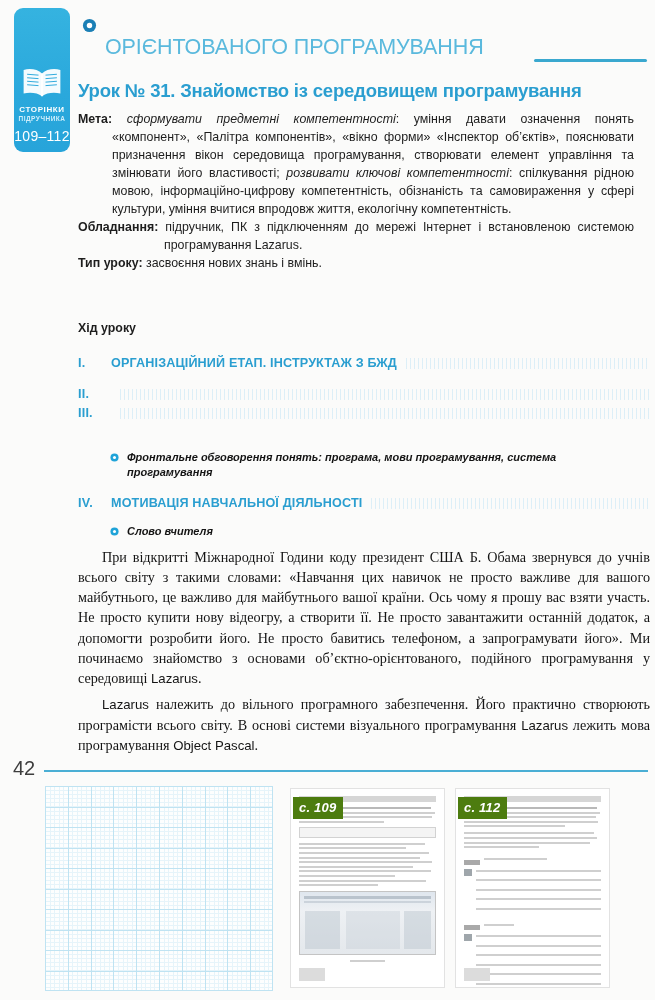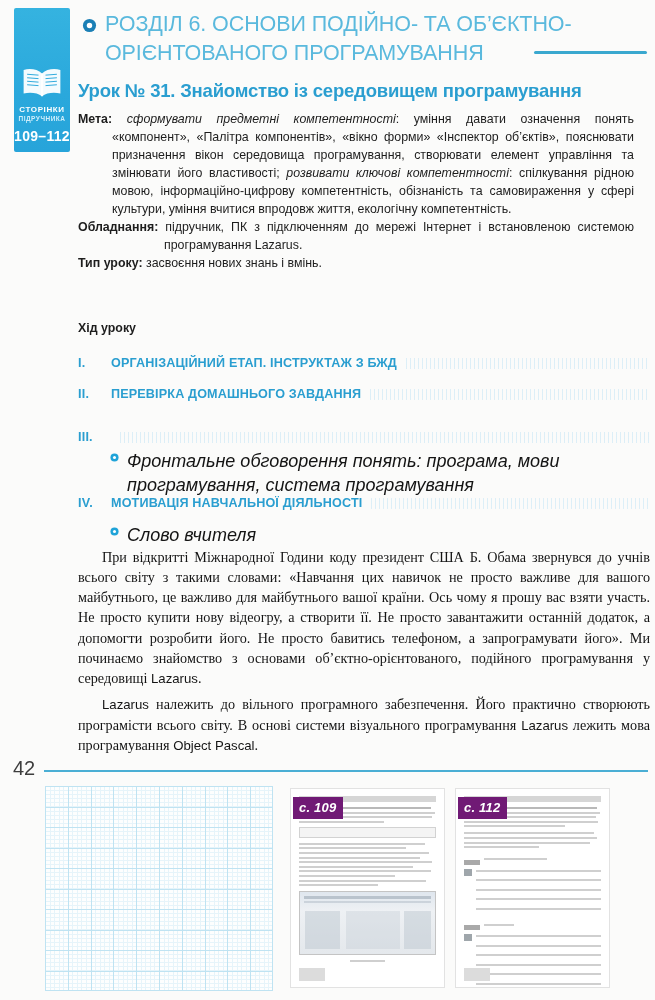--- a/index.html
+++ b/index.html
@@ -17,21 +17,21 @@
   }
 
   
   .badge {
     position: absolute;
     left: 14px;
     top: 8px;
     width: 56px;
     height: 144px;
     background: linear-gradient(180deg, #35b3e0 0%, #2aa8dc 60%, #27a4da 100%);
-    border-radius: 2px;
+    border-radius: 9px;
     display: flex;
     flex-direction: column;
     align-items: center;
     justify-content: flex-end;
     padding-bottom: 8px;
     box-sizing: border-box;
   }
   .badge-book {
     width: 42px;
     height: 34px;
@@ -47,21 +47,21 @@
   .badge-line2 {
     color: #cfeefb;
     font-size: 6.5px;
     font-weight: bold;
     letter-spacing: 0.5px;
     line-height: 1.3;
   }
   .badge-pages {
     color: #ffffff;
     font-size: 14px;
-    font-weight: bold;
+    font-weight: normal;
     margin-top: 5px;
     letter-spacing: 0.3px;
   }
 
   
   .chapter {
     position: absolute;
     left: 82px;
     top: 10px;
     width: 565px;
@@ -79,21 +79,21 @@
   }
   .chapter-text {
     color: #5ab9dd;
     font-size: 21.5px;
     line-height: 1.33;
     font-weight: normal;
     letter-spacing: -0.1px;
   }
   .chapter-line2-wrap {
     display: flex;
-    align-items: center;
+    align-items: flex-end;
     margin-left: 23px;
     gap: 38px;
   }
   .chapter-rule {
     height: 3px;
     background: #3aa8cf;
     flex: 1;
     margin-left: 12px;
     border-radius: 2px;
     min-width: 60px;
@@ -193,22 +193,22 @@
     align-items: flex-start;
   }
   .sub-bullet {
     width: 9px;
     height: 9px;
     margin-top: 3px;
     margin-right: 8px;
     flex: none;
   }
   .sub-text {
-    font-size: 18px;
-    font-weight: normal;
+    font-size: 11px;
+    font-weight: bold;
     font-style: italic;
     color: #141414;
     line-height: 1.33;
   }
 
   
   .body-text {
     position: absolute;
     left: 78px;
     width: 572px;
@@ -273,21 +273,21 @@
     border: 1px solid #e2e2e2;
     box-sizing: border-box;
     overflow: hidden;
   }
   .thumb-1 { left: 290px; }
   .thumb-2 { left: 455px; }
   .thumb-badge {
     position: absolute;
     left: 2px;
     top: 8px;
-    background: #701a75;
+    background: #4d7c0f;
     color: #ffffff;
     font-size: 13px;
     font-style: italic;
     font-weight: bold;
     padding: 3px 7px 4px 6px;
     z-index: 3;
     letter-spacing: 0.2px;
   }
   .thumb-inner {
     position: absolute;
@@ -372,21 +372,20 @@
   <div class="badge-line2">ПІДРУЧНИКА</div>
   <div class="badge-pages">109–112</div>
 </div>
 
 <div class="chapter">
   <div class="chapter-row">
     <svg class="chapter-bullet" viewBox="0 0 16 16">
       <circle cx="8" cy="8" r="7" fill="#1b7fb5"></circle>
       <circle cx="8" cy="8" r="2.9" fill="#ffffff"></circle>
     </svg>
-    <div class="chapter-text">РОЗДІЛ 6. ОСНОВИ ПОДІЙНО- ТА ОБ’ЄКТНО-</div>
   </div>
   <div class="chapter-line2-wrap">
     <div class="chapter-text">ОРІЄНТОВАНОГО ПРОГРАМУВАННЯ</div>
     <div class="chapter-rule"></div>
   </div>
 </div>
 
 <div class="lesson-title">Урок № 31. Знайомство із середовищем програмування</div>
 
 <div class="meta">
@@ -407,25 +406,24 @@
 <div class="hid-uroku">Хід уроку</div>
 
 <div class="stage" style="top:356px">
   <div class="stage-num">I.</div>
   <div class="stage-label">ОРГАНІЗАЦІЙНИЙ ЕТАП. ІНСТРУКТАЖ З БЖД</div>
   <div class="stage-fill"></div>
 </div>
 
 <div class="stage" style="top:387px">
   <div class="stage-num">II.</div>
-  <div class="stage-label">ПЕРЕВІРКА ДОМАШНЬОГО ЗАВДАННЯ</div>
   <div class="stage-fill"></div>
 </div>
 
-<div class="stage" style="top:430px">
+<div class="stage" style="top:406px">
   <div class="stage-num">III.</div>
   <div class="stage-fill"></div>
 </div>
 
 <div class="subitem" style="top:450px">
   <svg class="sub-bullet" viewBox="0 0 10 10">
     <circle cx="5" cy="5" r="4.5" fill="#1fa3d8"></circle>
     <circle cx="5" cy="5" r="1.7" fill="#ffffff"></circle>
   </svg>
   <div class="sub-text">Фронтальне обговорення понять: програма, мови програмування, система програмування</div>

